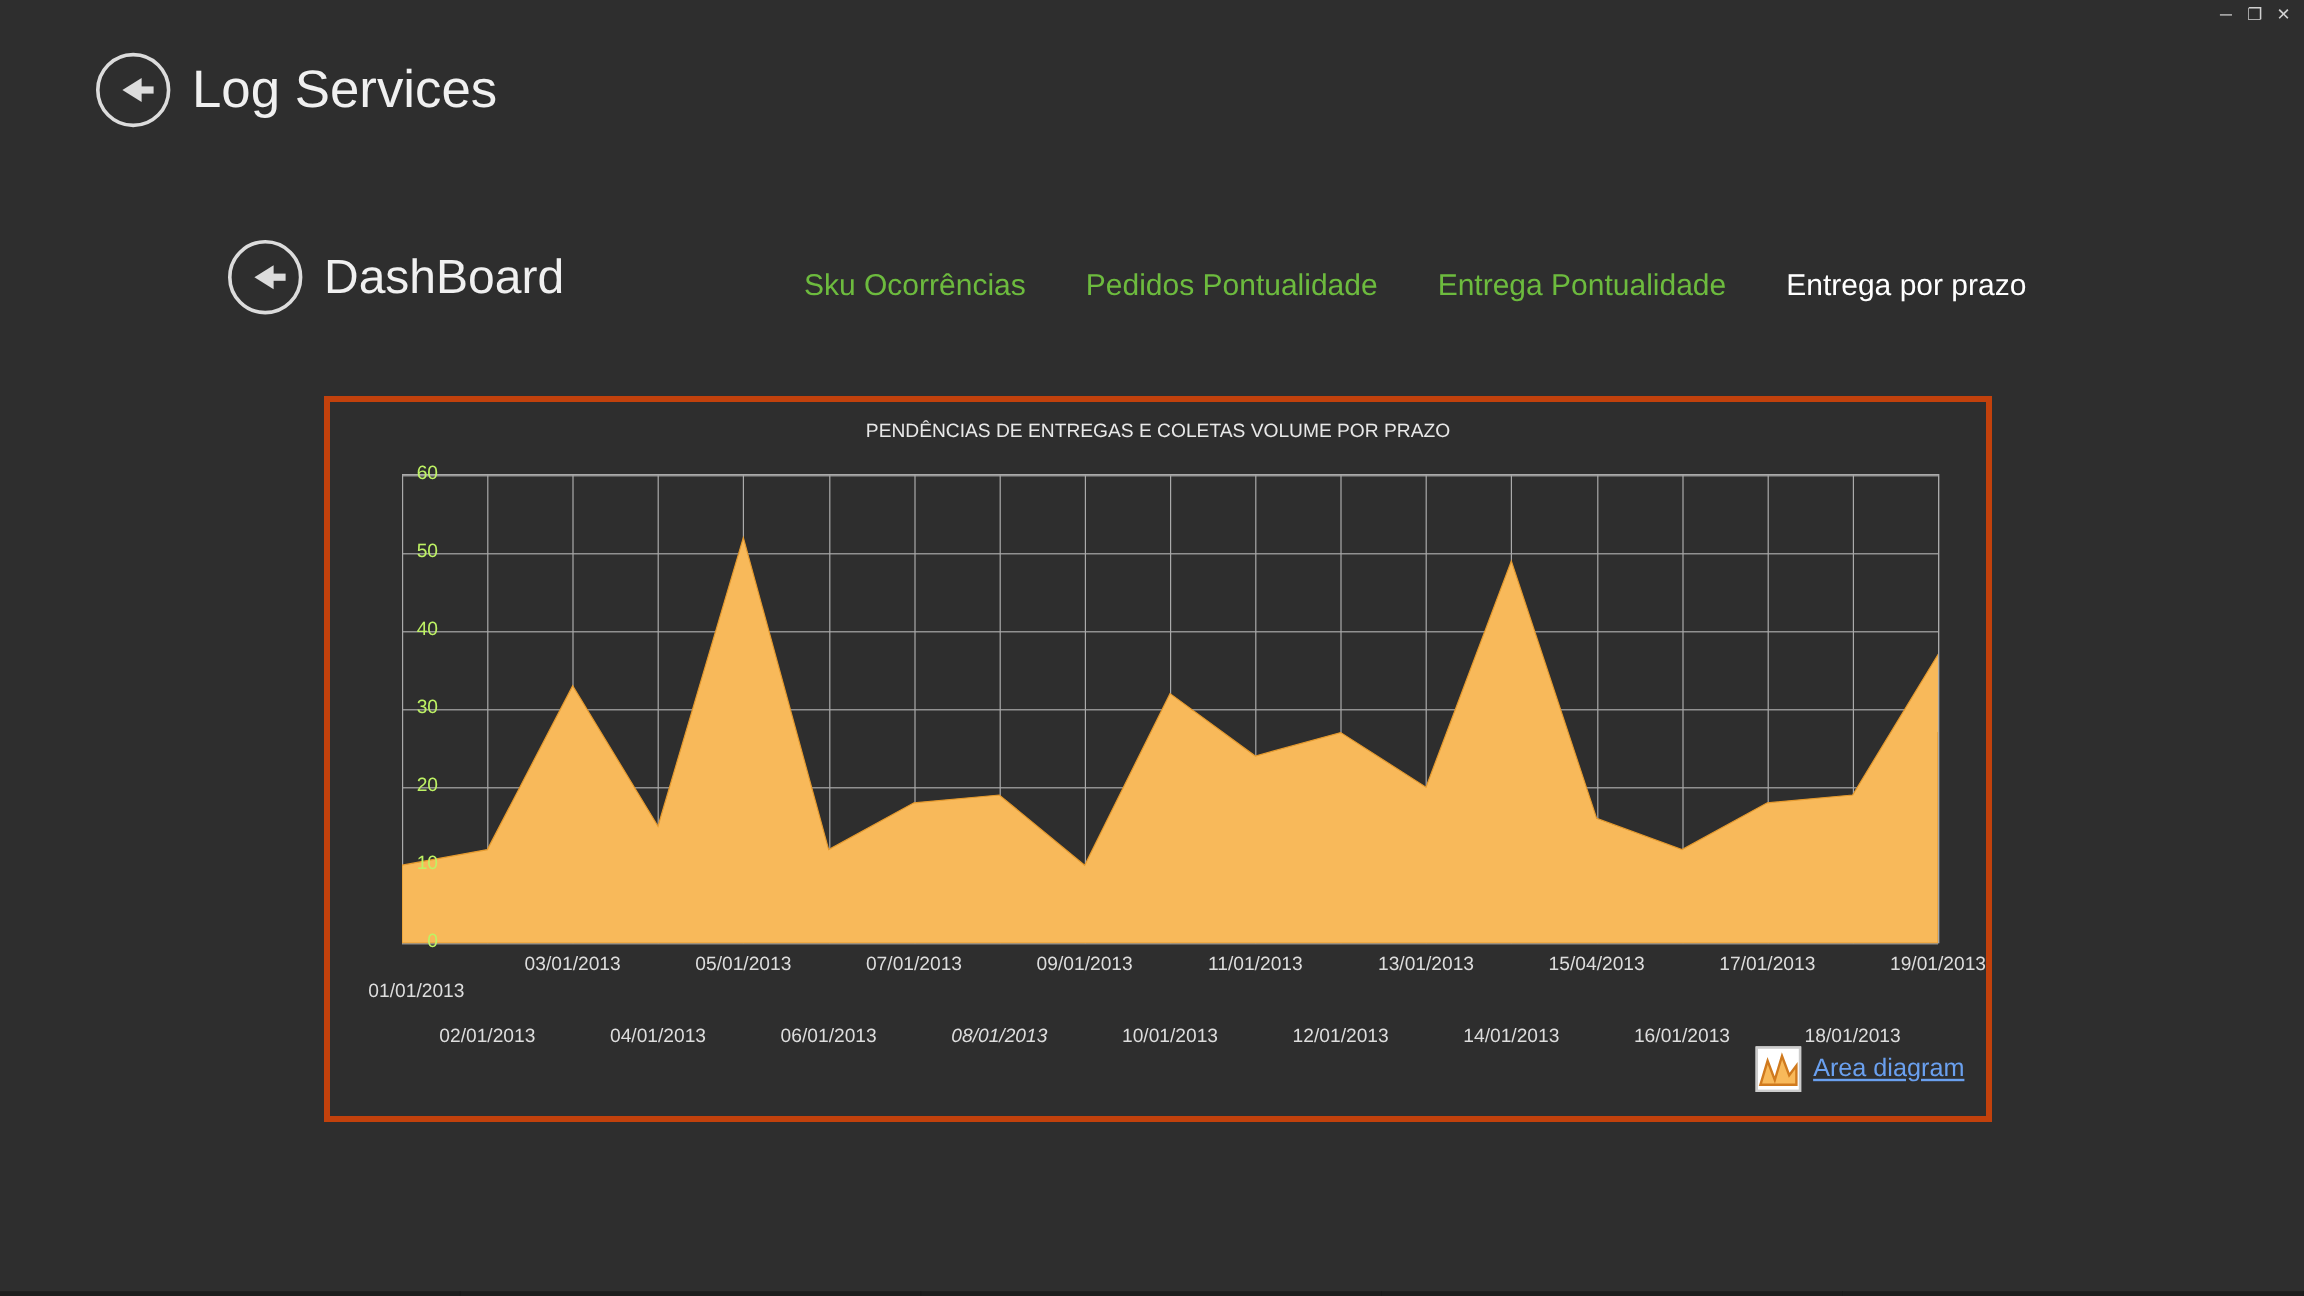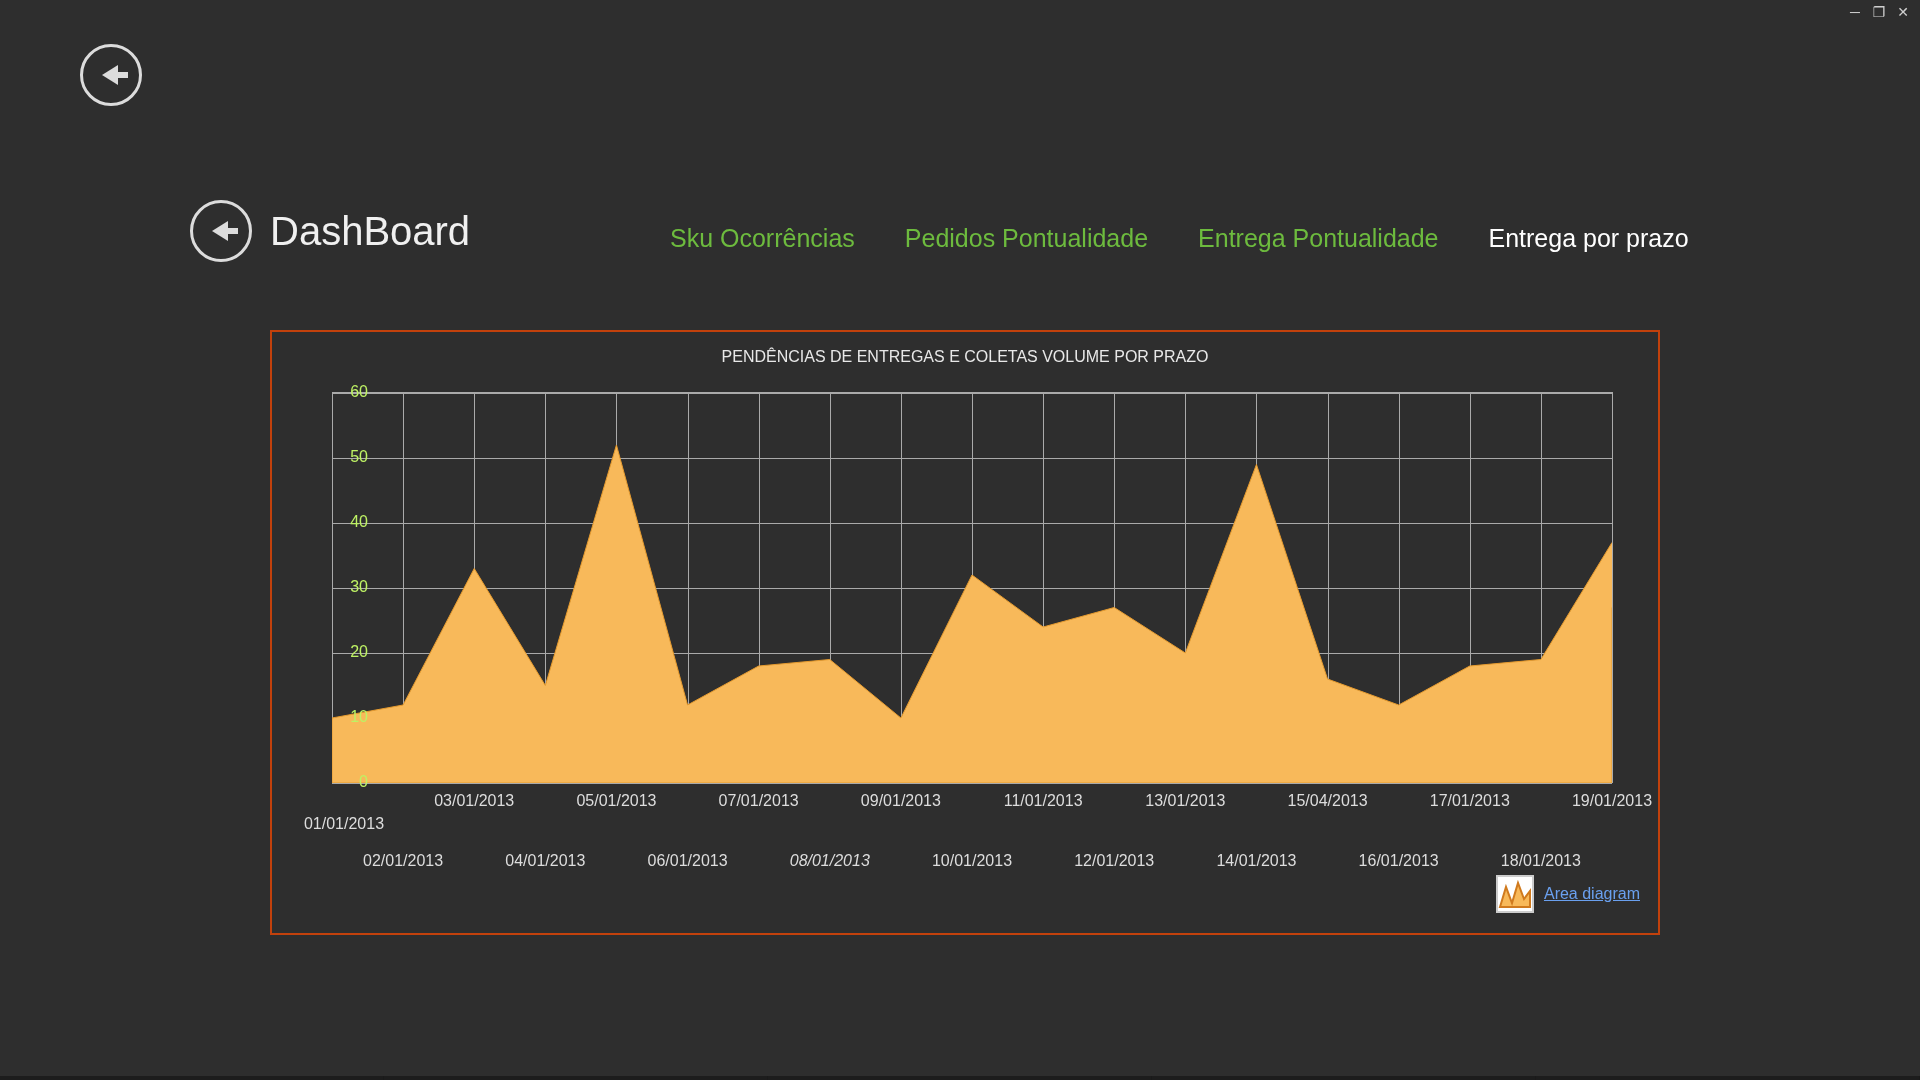--- a/index.html
+++ b/index.html
@@ -108,21 +108,21 @@
     color:#ffffff;
   }
 
   
   .chart-panel {
     position:absolute;
     left: 270px;
     top: 330px;
     width: 1390px;
     height: 605px;
-    border: 2px solid #c2410c;
+    border: 5px solid #c2410c;
     box-sizing: border-box;
   }
   .chart-title {
     text-align:center;
     font-size: 16px;
     color: #e8e8e8;
     padding-top: 16px;
     font-weight: 400;
   }
   .plot {
@@ -178,21 +178,21 @@
     border: 2px solid #ccc;
     background:#fff;
     display:flex;
     align-items:flex-end;
     justify-content:center;
     box-sizing:border-box;
   }
   .legend a {
     color:#6aa0ef;
     text-decoration: underline;
-    font-size:16px;
+    font-size:21px;
     cursor:pointer;
   }
 
   .taskbar {
     position:absolute;
     left:0; bottom:0;
     width:100%; height:4px;
     display:flex;
   }
   .taskbar div { flex:1; border-right:1px solid #1a1a1a; background:#1d1d1d; height:4px;}
@@ -210,20 +210,21 @@
 </div>
 
 <div class="header-1">
   <div class="back-btn">
     <div style="position:relative;">
       <div class="arrow-left">
         <div class="arrow-tail"></div>
       </div>
     </div>
   </div>
+  <div class="h1-title">Log Services</div>
 </div>
 
 <div class="header-2">
   <div class="back-btn2">
     <div style="position:relative;">
       <div class="arrow-left">
         <div class="arrow-tail"></div>
       </div>
     </div>
   </div>

